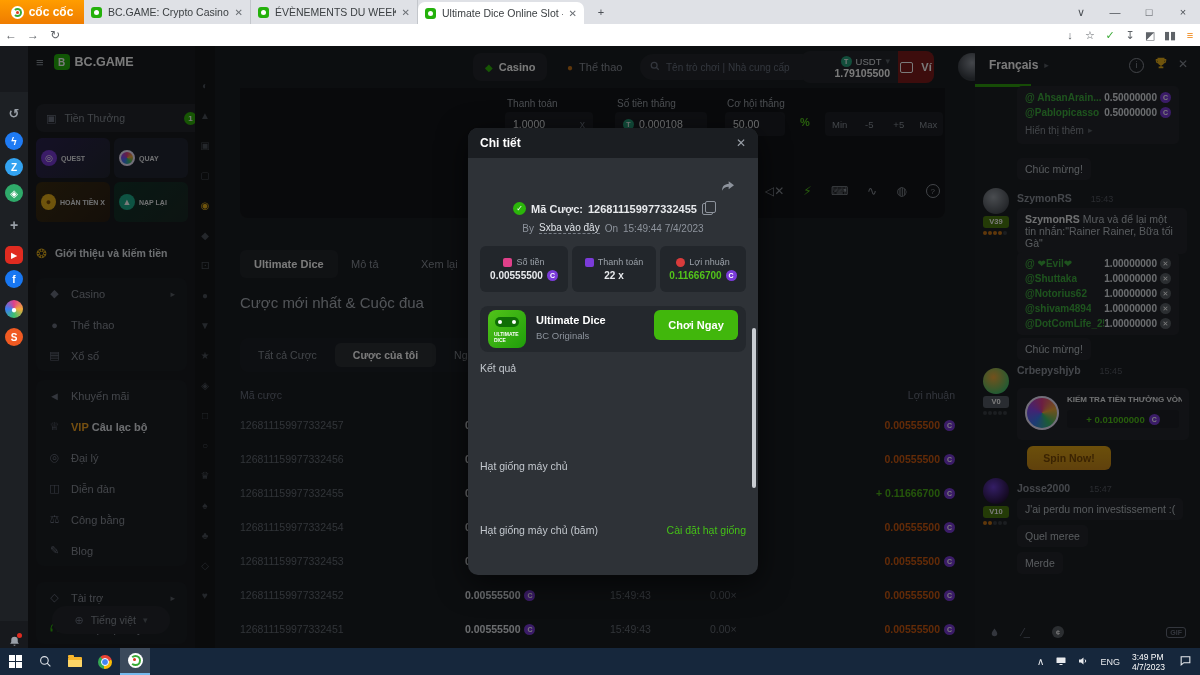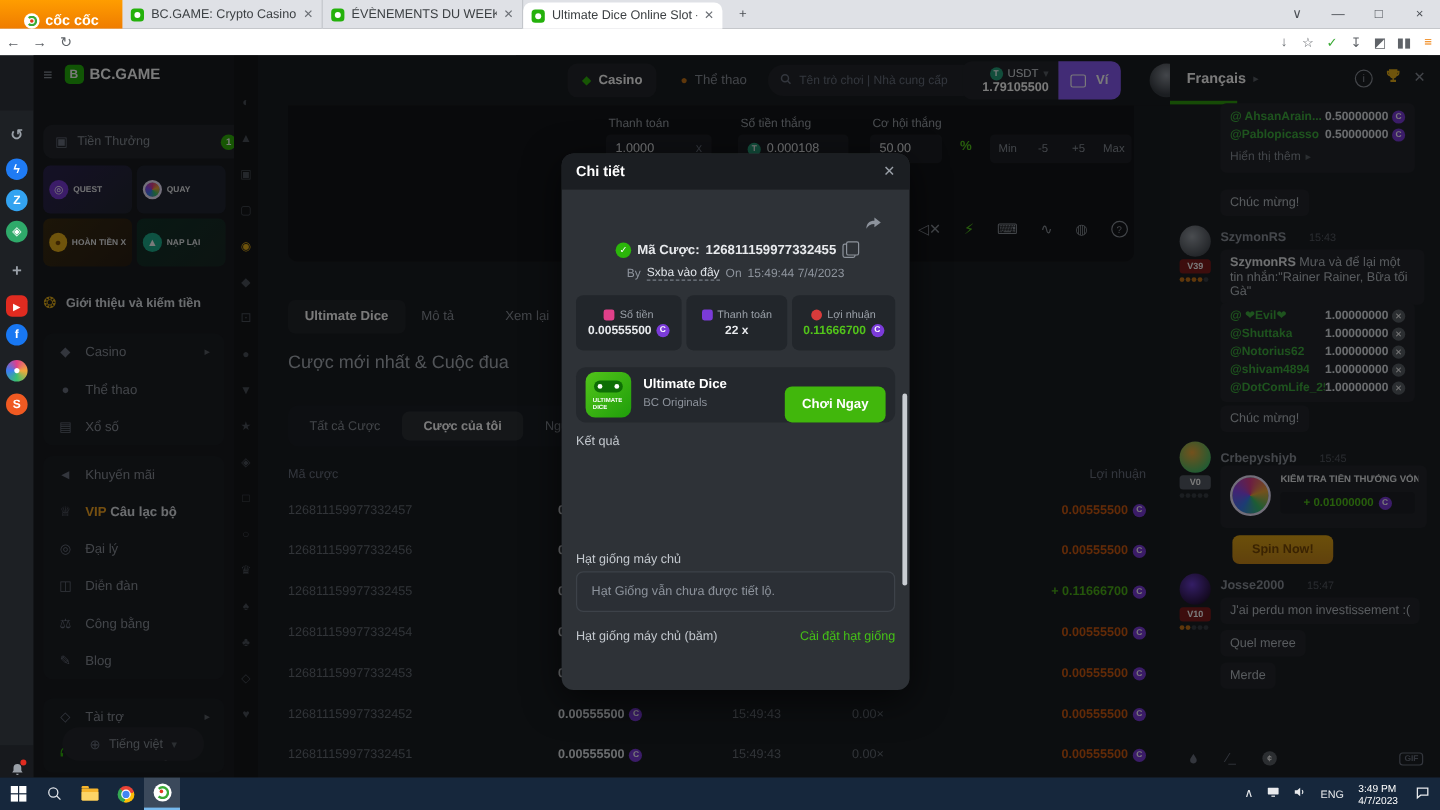--- a/index.html
+++ b/index.html
@@ -3,22 +3,22 @@
 <meta charset="utf-8">
 <style>
   html,body{margin:0;padding:0;background:#000;}
   #screen{position:relative;width:1200px;height:675px;overflow:hidden;
     font-family:"Liberation Sans","DejaVu Sans",sans-serif;background:#17191d;
     -webkit-font-smoothing:antialiased;}
   .abs{position:absolute;}
   .flex{display:flex;align-items:center;}
   
   .tabstrip{position:absolute;left:0;top:0;right:0;height:24px;background:#dfe1e6;display:flex;align-items:stretch;}
-  .brand{width:102px;background:linear-gradient(180deg,#ff9d00,#ef7c00);color:#fff;font-weight:700;font-size:12px;
-    display:flex;align-items:flex-end;justify-content:center;gap:5px;}
+  .brand{width:84px;background:linear-gradient(180deg,#ff9d00,#ef7c00);color:#fff;font-weight:700;font-size:12px;
+    display:flex;align-items:center;justify-content:center;gap:5px;}
   .cclogo{width:13px;height:13px;border-radius:50%;background:#fff;position:relative;display:inline-block;}
   .cclogo::before{content:"";position:absolute;inset:2px;border-radius:50%;border:2px solid #3aaa35;border-left-color:transparent;}
   .cclogo::after{content:"";position:absolute;left:5px;top:5px;width:3px;height:3px;border-radius:50%;background:#e03a1e;}
   .tab{width:152px;display:flex;align-items:center;gap:6px;padding:0 7px;font-size:10.5px;color:#3c4043;border-right:1px solid #c3c6cb;}
   .tab.active{background:#fff;border-radius:7px 7px 0 0;border-right:none;margin-top:2px;}
   .tab .ttl{flex:1;white-space:nowrap;overflow:hidden;}
   .fav{width:11px;height:11px;border-radius:3px;background:#24b10b;flex:none;position:relative;}
   .fav::after{content:"";position:absolute;left:3px;top:3px;width:5px;height:5px;border-radius:50%;background:#fff;}
   .tabx{color:#6b6f75;font-size:10px;flex:none;}
   .winbtn{color:#4b4f55;font-size:11px;width:34px;text-align:center;line-height:24px;}
@@ -70,21 +70,21 @@
   .btr .c-pf{flex:1;display:flex;justify-content:flex-end;gap:4px;align-items:center;font-weight:700;color:#cf5a10;}
   .btr.win .c-pf{color:#4db317;}
   
   .chat{position:absolute;right:0;top:0;width:225px;bottom:0;background:#1d2025;}
   .bubble{background:#24272c;border-radius:5px;color:#b9bfc6;font-size:10.5px;padding:5px 8px;box-sizing:border-box;}
   .tipcard{position:absolute;left:42px;width:162px;background:#24272c;border-radius:5px;padding:4px 8px;box-sizing:border-box;}
   .tiprow{display:flex;justify-content:space-between;align-items:center;height:15px;font-size:10px;font-weight:700;}
   .tiprow .tu{color:#3fae3f;white-space:nowrap;overflow:hidden;max-width:92px;}
   .tiprow .ta{color:#dfe3e8;display:flex;gap:3px;align-items:center;}
   .cavatar{position:absolute;left:8px;width:26px;height:26px;border-radius:50%;}
-  .vbadge{position:absolute;left:8px;width:26px;height:12px;border-radius:3px;background:#7f1d1d;color:#fff;font-size:7.5px;font-weight:700;text-align:center;line-height:12px;}
+  .vbadge{position:absolute;left:8px;width:26px;height:12px;border-radius:3px;background:#4d7c0f;color:#fff;font-size:7.5px;font-weight:700;text-align:center;line-height:12px;}
   .pips{position:absolute;left:8px;display:flex;gap:1px;}
   .pip{width:4px;height:4px;border-radius:50%;background:#3a3f46;}
   .pip.on{background:#c77417;}
   .cname{position:absolute;left:42px;font-size:10.5px;font-weight:700;color:#8f959e;}
   .ctime{font-weight:400;color:#575d65;font-size:9px;margin-left:19px;}
   
   .modal{position:absolute;left:468px;top:82px;width:290px;height:447px;background:#2e3237;border-radius:10px;z-index:50;overflow:hidden;box-shadow:0 8px 30px rgba(0,0,0,.6);}
   .mhead{position:absolute;left:0;top:0;right:0;height:30px;background:#1b1e22;display:flex;align-items:center;justify-content:space-between;padding:0 12px;}
   .statbox{position:absolute;top:118px;height:46px;background:#22262b;border-radius:6px;display:flex;flex-direction:column;align-items:center;justify-content:center;gap:3px;}
   .statlbl{font-size:9px;color:#9aa0a8;display:flex;gap:4px;align-items:center;}
@@ -327,21 +327,21 @@
         </div>
         <div class="abs pill" style="left:372px;top:5px;width:132px;height:32px;padding:0;border-radius:8px">
           <div style="flex:1;padding:3px 8px">
             <div class="flex" style="gap:4px;justify-content:flex-end">
               <span class="coin teal">T</span>
               <span style="color:#dfe3e8;font-size:9.5px">USDT</span>
               <span class="chev">▾</span>
             </div>
             <div style="color:#fff;font-weight:700;font-size:10.5px;text-align:right">1.79105500</div>
           </div>
-          <div class="gbtn" style="width:52px;height:32px;background:#8b5cf6;border-radius:0 8px 8px 0;gap:8px;font-size:11px">
+          <div class="gbtn" style="width:36px;height:32px;background:#7f1d1d;border-radius:0 8px 8px 0;gap:8px;font-size:11px">
             <span style="width:11px;height:9px;border:1px solid #fff;border-radius:2px;display:inline-block"></span>
             <span>Ví</span>
           </div>
         </div>
         <div class="abs" style="left:528px;top:7px;width:28px;height:28px;border-radius:50%;background:radial-gradient(circle at 50% 35%,#8d939c,#3a3f46 70%)"></div>
         <div class="abs" style="left:562px;top:8px">
           <div style="color:#c6cad0;font-size:10px">Ѕxba Vào...</div>
           <div style="color:#8b919a;font-size:9px">VIP 26</div>
         </div>
         <div class="abs pill" style="left:612px;top:7px;width:28px;height:28px;justify-content:center;color:#8b919a;font-size:13px">
@@ -604,21 +604,21 @@
 
       <div class="cavatar" style="top:322px;background:radial-gradient(circle at 40% 35%,#f2a93b,#3bc16e 80%)"></div>
       <div class="vbadge" style="top:350px;background:#565d66">V0</div>
       <div class="pips" style="top:365px">
           <span class="pip"></span>
           <span class="pip"></span>
           <span class="pip"></span>
           <span class="pip"></span>
           <span class="pip"></span>
         </div>
-      <div class="cname" style="top:330px"><span>Crbepyshjyb</span><span class="ctime">15:45</span></div>
+      <div class="cname" style="top:318px"><span>Crbepyshjyb</span><span class="ctime">15:45</span></div>
       <div class="bubble abs" style="left:42px;top:342px;width:172px;height:52px">
         <span class="wheel abs" style="left:8px;top:8px;width:34px;height:34px"></span>
         <div class="abs" style="left:50px;top:7px;width:115px;color:#e8eaed;font-weight:700;font-size:8px;white-space:nowrap;overflow:hidden">KIẾM TRA TIỀN THƯỞNG VÒNG QU</div>
         <div class="abs flex" style="left:50px;top:22px;width:112px;height:18px;background:#1e2126;border-radius:3px;justify-content:center;gap:4px">
           <span style="color:#52c41a;font-weight:700;font-size:9.5px">+ 0.01000000</span>
           <span class="coin">C</span>
         </div>
       </div>
       <div class="abs gbtn" style="left:52px;top:400px;width:84px;height:24px;background:linear-gradient(180deg,#e0a616,#c8881a);color:#7a4a05;font-size:10.5px">
           <span>Spin Now!</span>
@@ -708,32 +708,29 @@
 
       <div class="abs" style="left:12px;top:178px;width:266px;height:46px;background:#24282d;border-radius:8px">
         <div class="abs" style="left:8px;top:4px;width:38px;height:38px;border-radius:8px;background:linear-gradient(135deg,#52c41a,#1f9e0a)">
           <span class="abs" style="left:7px;top:7px;width:24px;height:10px;border-radius:5px;background:#0e6e05"></span>
           <span class="abs" style="left:10px;top:10px;width:4px;height:4px;border-radius:50%;background:#fff"></span>
           <span class="abs" style="left:24px;top:10px;width:4px;height:4px;border-radius:50%;background:#fff"></span>
           <span class="abs" style="left:6px;top:21px;color:#fff;font-weight:700;font-size:5px;line-height:6px">ULTIMATE<br>DICE</span>
         </div>
         <div class="abs" style="left:56px;top:8px;color:#fff;font-weight:700;font-size:11px">Ultimate Dice</div>
         <div class="abs" style="left:56px;top:24px;color:#8d939c;font-size:9.5px">BC Originals</div>
-        <div class="abs gbtn" style="right:8px;top:16px;width:84px;height:30px;font-size:11px">
+        <div class="abs gbtn" style="right:8px;top:4px;width:84px;height:30px;font-size:11px">
             <span>Chơi Ngay</span>
           </div>
       </div>
 
       <div class="mlabel" style="top:234px">Kết quả</div>
 
 
       <div class="mlabel" style="top:332px">Hạt giống máy chủ</div>
-      <div class="seedbox flex" style="top:348px;height:34px;padding:0 12px">
-        <span style="color:#8d939c;font-size:10.5px">Hạt Giống vẫn chưa được tiết lộ.</span>
-      </div>
 
       <div class="mlabel" style="top:396px">Hạt giống máy chủ (băm)</div>
       <span class="abs greenlink" style="right:12px;top:396px;font-size:10.5px">Cài đặt hạt giống</span>
 
       <div class="abs" style="right:2px;top:200px;width:4px;height:160px;background:#c9cdd2;border-radius:2px"></div>
     </div>
   </div>
 
   <div class="tb">
     <div class="tbi">

